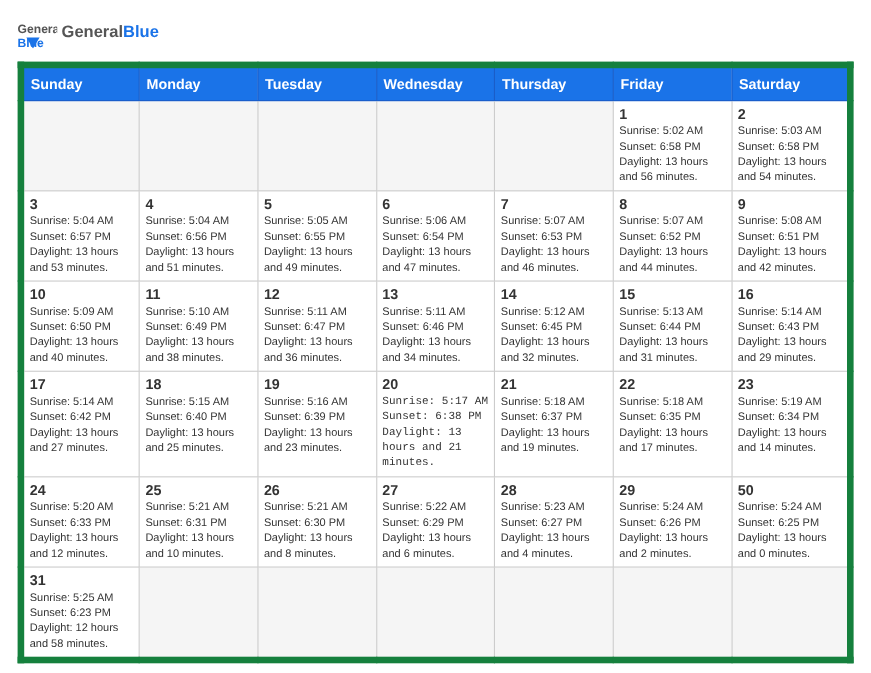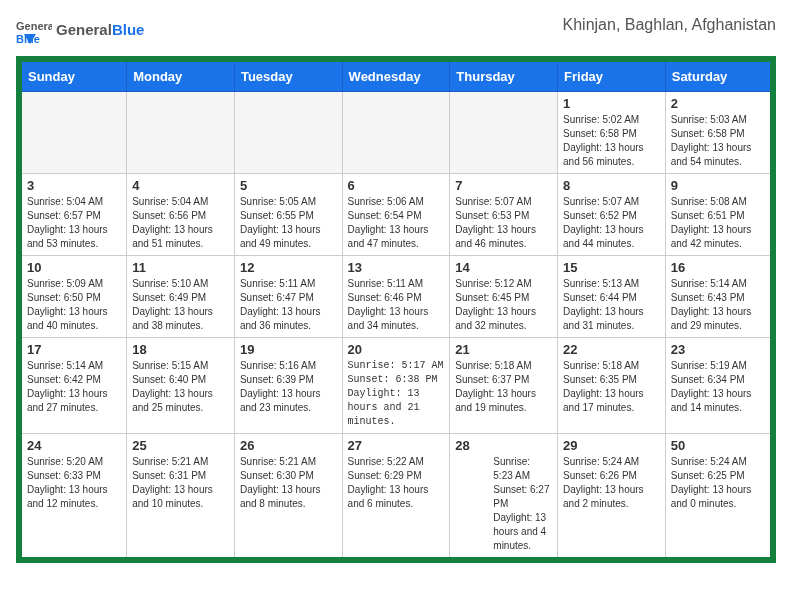--- a/index.html
+++ b/index.html
@@ -87,21 +87,20 @@
       <polygon points="8,18 20,18 14,28" fill="#1a73e8"></polygon>
       <text x="0" y="27" font-size="11" font-weight="bold" fill="#1a73e8">Blue</text>
     </svg>
     <div>
       <div style="font-size:15px; line-height:1.1;">
         <span style="color:#555; font-weight:bold;">General</span><span style="color:#1a73e8; font-weight:bold;">Blue</span>
       </div>
     </div>
   </div>
   <div class="title-area">
-    <div class="subtitle">Khinjan, Baghlan, Afghanistan</div>
   </div>
 </div>
 
 <table class="calendar">
   <thead>
     <tr id="header-row">
         <th>Sunday</th>
         <th>Monday</th>
         <th>Tuesday</th>
         <th>Wednesday</th>
@@ -282,31 +281,45 @@
 Daylight: 13 hours and 8 minutes.</div>
         </td>
         <td>
           <span class="day-number">27</span>
           <div class="day-info" style="white-space: pre-line;">Sunrise: 5:22 AM
 Sunset: 6:29 PM
 Daylight: 13 hours and 6 minutes.</div>
         </td>
         <td>
           <span class="day-number">28</span>
-          <div class="day-info" style="white-space: pre-line; margin-left: 38px;">Sunrise: 5:23 AM
+          <div class="day-info" style="white-space: pre-line;">Sunrise: 5:23 AM
 Sunset: 6:27 PM
 Daylight: 13 hours and 4 minutes.</div>
         </td>
         <td>
           <span class="day-number">29</span>
           <div class="day-info" style="white-space: pre-line;">Sunrise: 5:24 AM
 Sunset: 6:26 PM
 Daylight: 13 hours and 2 minutes.</div>
         </td>
         <td>
           <span class="day-number">50</span>
           <div class="day-info" style="white-space: pre-line;">Sunrise: 5:24 AM
 Sunset: 6:25 PM
 Daylight: 13 hours and 0 minutes.</div>
         </td>
       </tr>
+      <tr>
+        <td>
+          <span class="day-number">31</span>
+          <div class="day-info" style="white-space: pre-line;">Sunrise: 5:25 AM
+Sunset: 6:23 PM
+Daylight: 12 hours and 58 minutes.</div>
+        </td>
+        <td class="empty"></td>
+        <td class="empty"></td>
+        <td class="empty"></td>
+        <td class="empty"></td>
+        <td class="empty"></td>
+        <td class="empty"></td>
+      </tr>
     </tbody>
 </table>
 
 </body></html>

